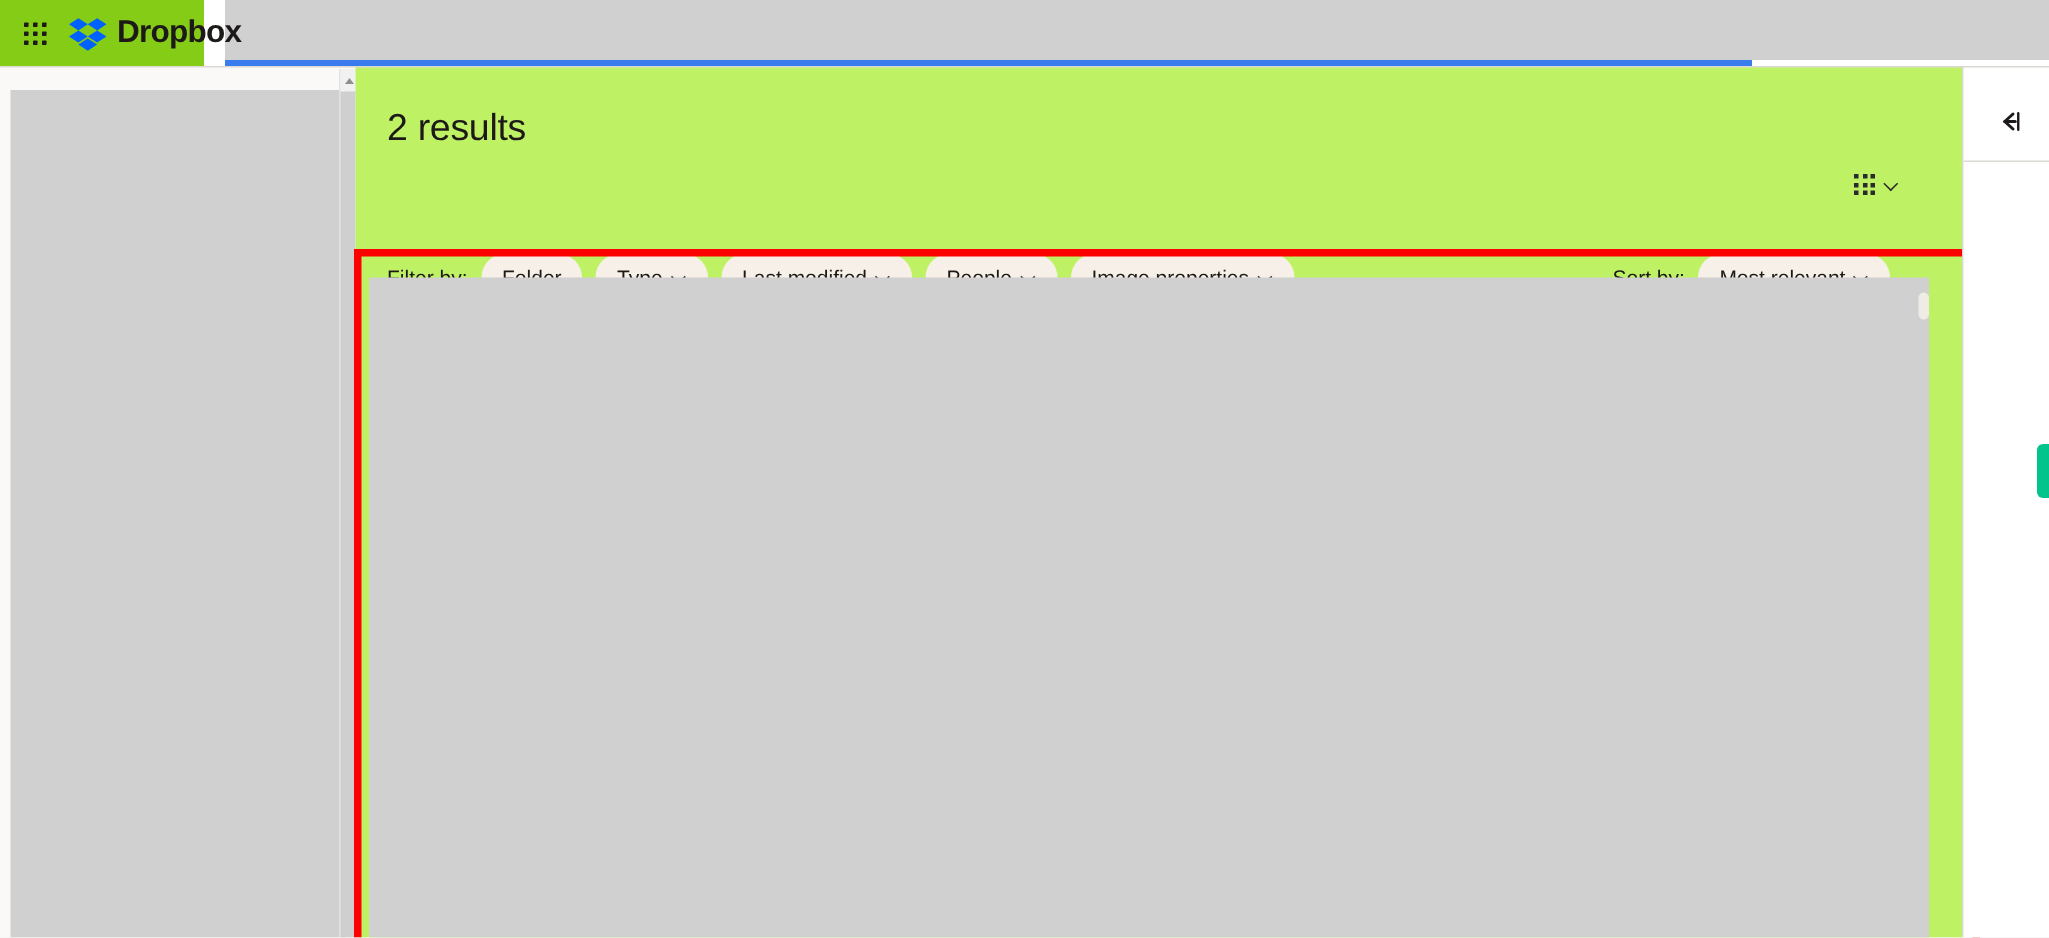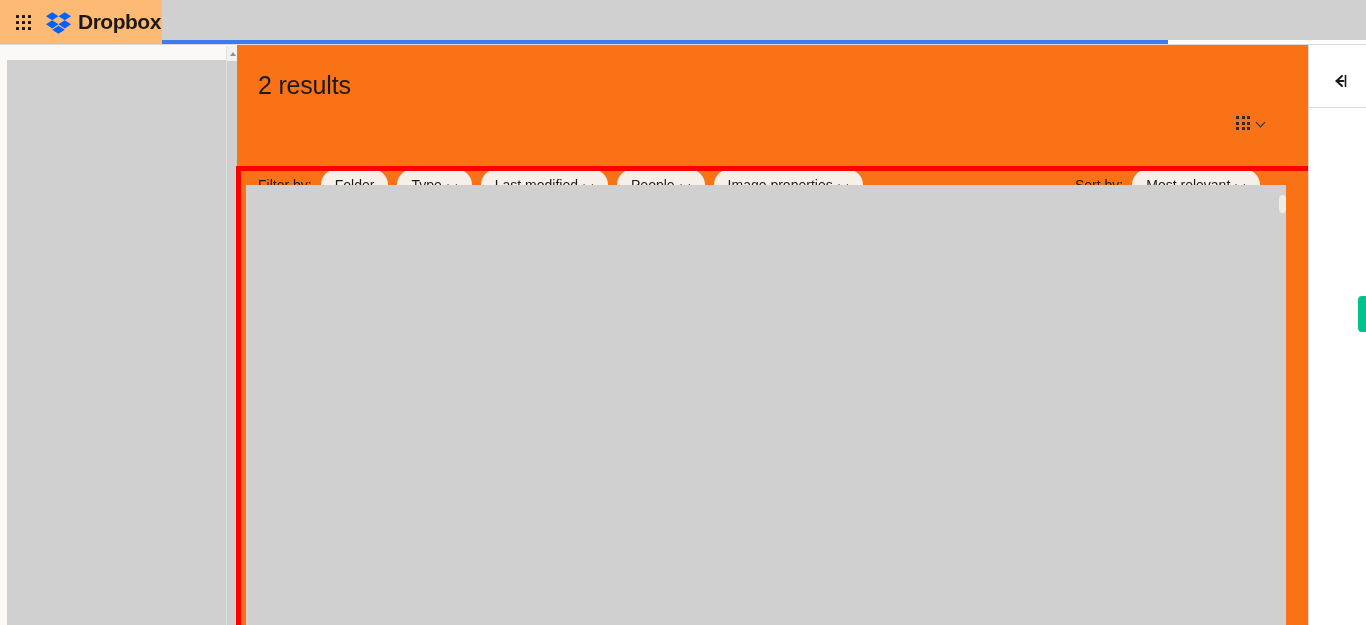--- a/index.html
+++ b/index.html
@@ -15,23 +15,23 @@
 
   
   .topbar {
     position: absolute; left: 0; top: 0;
     width: 1366px; height: 44px;
     background: #ffffff;
     z-index: 30;
   }
   .topbar-left {
     position: absolute; left: 0; top: 0;
-    width: 162px; height: 44px;
+    width: 136px; height: 44px;
     display: flex; align-items: center;
-    background: #fdba74;
+    background: #84cc16;
   }
   .app-grid-icon {
     position: absolute; left: 14px; top: 13px;
     width: 18px; height: 18px;
     display: grid;
     grid-template-columns: repeat(3, 3px);
     grid-template-rows: repeat(3, 3px);
     gap: 3px;
     align-content: center; justify-content: center;
     cursor: pointer;
@@ -93,21 +93,21 @@
     position: absolute; left: 0; top: 15px;
     width: 11px; height: 566px;
     background: #cfcfcf;
     cursor: pointer;
   }
 
   
   .main-pane {
     position: absolute; left: 237px; top: 44px;
     width: 1071px; height: 581px;
-    background: #f97316;
+    background: #bef264;
     border-top: 1px solid #dcd9d5;
     overflow: hidden;
   }
 
   .results-heading {
     position: absolute; left: 21px; top: 26px;
     font-size: 25px; color: #1e1919; font-weight: normal;
     letter-spacing: -0.2px;
   }
 

